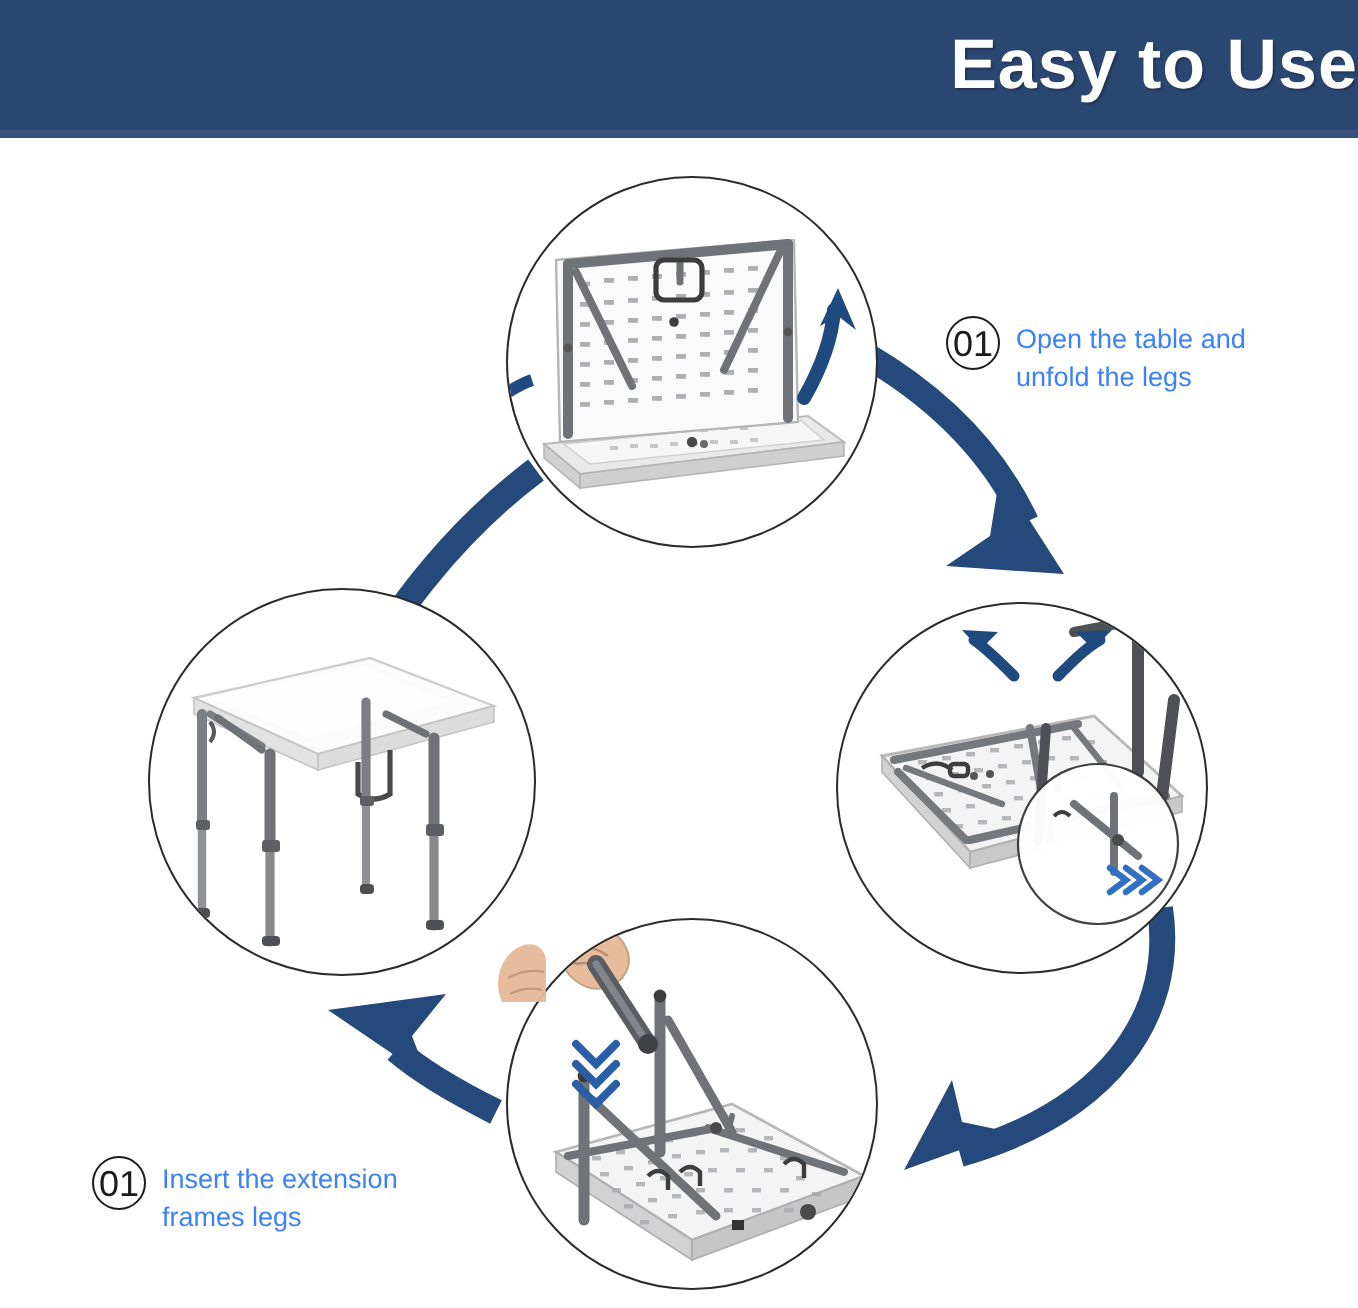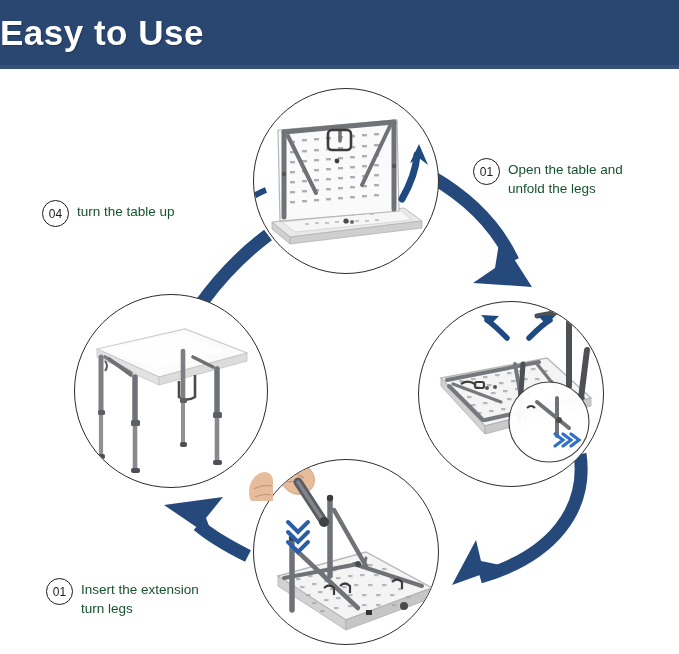--- a/index.html
+++ b/index.html
@@ -20,21 +20,21 @@
 
   
   #header-banner {
     position: absolute;
     left: 0; top: 0;
     width: 679px;
     height: 65px;
     background: #2a4772;
     display: flex;
     align-items: center;
-    justify-content: flex-start;
+    justify-content: flex-end;
   }
   #header-title {
     color: #ffffff;
     font-size: 35px;
     font-weight: bold;
     letter-spacing: 0.5px;
     line-height: 1;
     text-shadow: 1px 1px 1px rgba(0,0,0,0.25);
   }
   #header-underline {
@@ -84,27 +84,27 @@
   }
   .step-badge {
     flex: 0 0 auto;
     width: 25px;
     height: 25px;
     border: 1.2px solid #1b1b1b;
     border-radius: 50%;
     display: flex;
     align-items: center;
     justify-content: center;
-    font-size: 12px;
+    font-size: 18px;
     color: #1b1b1b;
     line-height: 1;
   }
   .step-text {
     font-size: 13.5px;
-    color: #14532d;
+    color: #3b82f6;
     line-height: 1.38;
     white-space: pre-line;
     padding-top: 3px;
   }
 
   #step-label-01 { left: 473px; top: 158px; width: 175px; }
   #step-label-02 { left: 523px; top: 546px; width: 140px; }
   #step-label-03 { left: 46px;  top: 578px; width: 190px; }
   #step-label-04 { left: 42px;  top: 200px; width: 175px; }
 </style>
@@ -526,21 +526,17 @@
   <div class="step-label" id="step-label-01">
     <div class="step-badge">01</div>
     <div class="step-text">Open the table and
 unfold the legs</div>
   </div>
 
 
   <div class="step-label" id="step-label-03">
     <div class="step-badge">01</div>
     <div class="step-text">Insert the extension
-turn legs</div>
+frames legs</div>
   </div>
 
-  <div class="step-label" id="step-label-04">
-    <div class="step-badge">04</div>
-    <div class="step-text">turn the table up</div>
-  </div>
 
 </div>
 
 </body></html>

